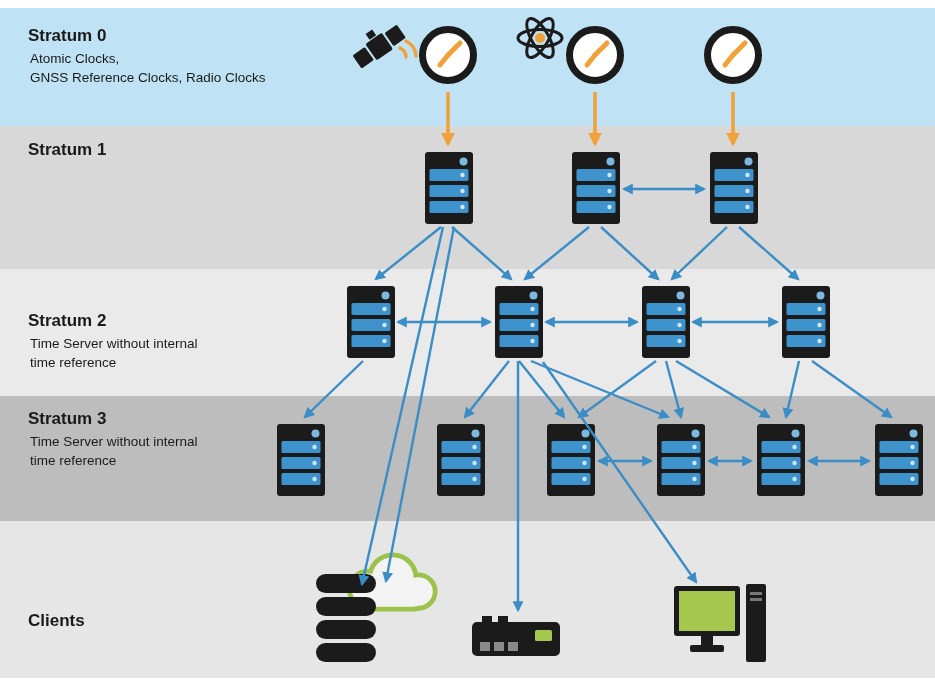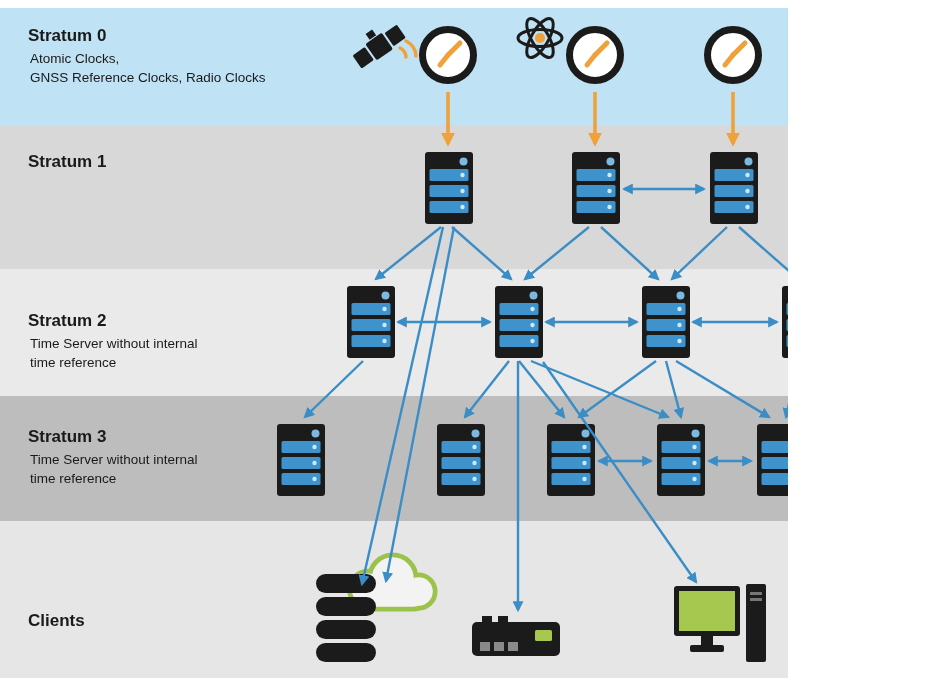--- a/index.html
+++ b/index.html
@@ -1,17 +1,17 @@
 <!DOCTYPE html>
 <html><head>
 <meta charset="utf-8">
 <style>
   html,body{margin:0;padding:0;background:#ffffff;}
   .stage{
-    position:relative;width:788px;height:686px;overflow:hidden;
+    position:relative;width:935px;height:686px;overflow:hidden;
     font-family:"Liberation Sans",sans-serif;background:#ffffff;
   }
   .band{position:absolute;left:0;width:935px;}
   .band.s0{top:8px;height:118px;background:#bfe2f4;}
   .band.s1{top:126px;height:143px;background:#d8d8d8;}
   .band.s2{top:269px;height:127px;background:#eaeaea;}
   .band.s3{top:396px;height:125px;background:#bdbdbd;}
   .band.cl{top:521px;height:157px;background:#e6e6e6;}
   .label{position:absolute;left:28px;width:310px;color:#1a1a1a;}
   .label h2{margin:0 0 4px 0;font-size:17px;font-weight:bold;}
@@ -133,29 +133,29 @@
   <div class="band s1"></div>
   <div class="band s2"></div>
   <div class="band s3"></div>
   <div class="band cl"></div>
 
   <div class="label" style="top:26px">
     <h2>Stratum 0</h2>
     <p>Atomic Clocks,
 GNSS Reference Clocks, Radio Clocks</p>
   </div>
-  <div class="label" style="top:152px">
+  <div class="label" style="top:140px">
     <h2>Stratum 1</h2>
   </div>
   <div class="label" style="top:311px">
     <h2>Stratum 2</h2>
     <p>Time Server without internal
 time reference</p>
   </div>
-  <div class="label" style="top:427px">
+  <div class="label" style="top:409px">
     <h2>Stratum 3</h2>
     <p>Time Server without internal
 time reference</p>
   </div>
   <div class="label" style="top:611px">
     <h2>Clients</h2>
   </div>
 
   <div class="node" style="left:348px;top:12px;width:72px;height:64px">
       <svg>

